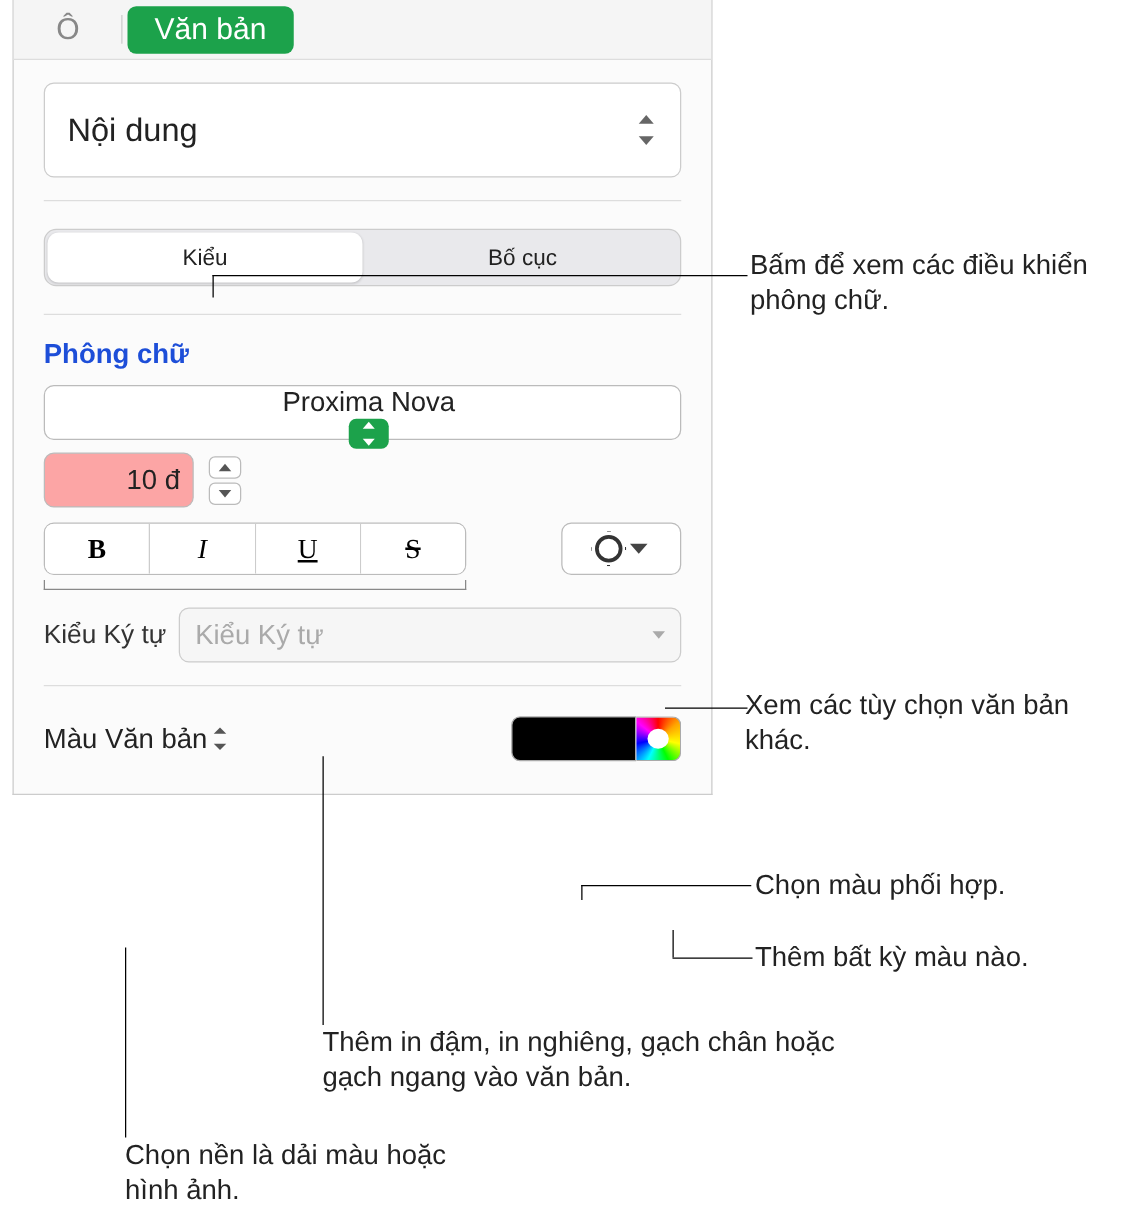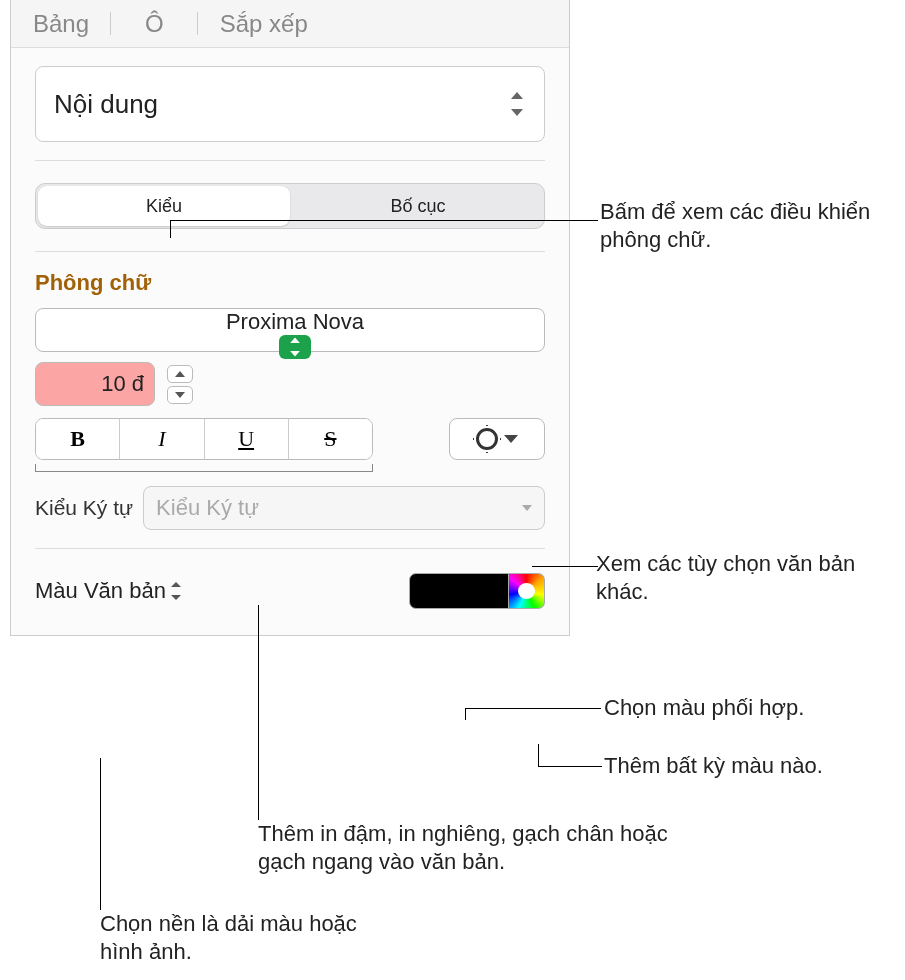--- a/index.html
+++ b/index.html
@@ -82,21 +82,21 @@
     border-radius:10px; background:#e9e9ec; overflow:hidden;
   }
   .segmented .seg{
     flex:1; display:flex; align-items:center; justify-content:center;
     font-size:18px; color:#222; cursor:pointer;
   }
   .segmented .seg.active{
     background:#fff; border-radius:9px; margin:2px; box-shadow:0 1px 2px rgba(0,0,0,.15);
     font-weight:500;
   }
-  .label-heading{ font-size:22px; font-weight:600; color:#a16207; margin-bottom:12px;}
+  .label-heading{ font-size:22px; font-weight:600; color:#1d4ed8; margin-bottom:12px;}
   .popup{
     height:44px; border:1px solid #bbb; border-radius:8px; background:#fff;
     display:flex; align-items:center; justify-content:space-between; padding:0 4px 0 14px;
     font-size:22px; cursor:pointer;flex-direction:column;
   }
   .popup-cap{
     width:32px;height:32px;border-radius:6px;background:#1ca24b;
     display:flex;align-items:center;justify-content:center;position:relative;
   }
   .popup-cap .chevpair::before{border-bottom-color:#fff;}
@@ -181,23 +181,22 @@
     border-left:5px solid transparent;border-right:5px solid transparent;
   }
   .sm-chevpair::before{top:0;border-bottom:5px solid #555;}
   .sm-chevpair::after{bottom:0;border-top:5px solid #555;}
 </style>
 </head>
 <body>
 
 <div class="panel">
   <div class="tab-bar">
-    <div class="tab sep">Bảng</div>
     <div class="tab sep" style="padding:0 34px">Ô</div>
-    <div class="tab">Sắp xếp</div>
+    <div class="tab active">Văn bản</div>
   </div>
 
   <div class="section">
     <div class="style-select">
       <span>Nội dung</span>
       <span class="chevpair"></span>
     </div>
   </div>
   <div class="divider"></div>
 

